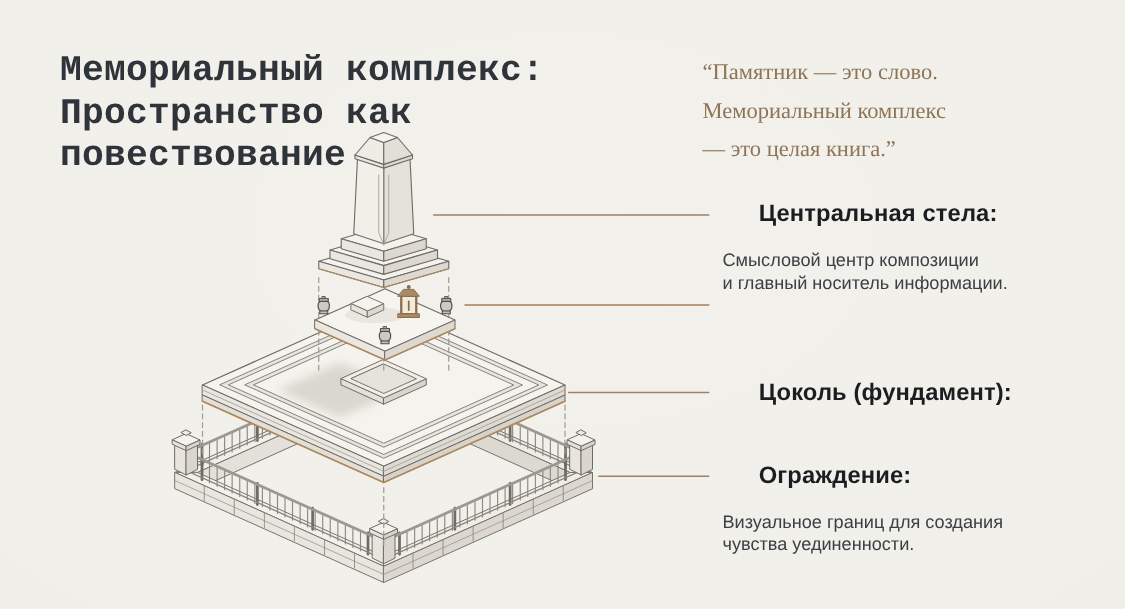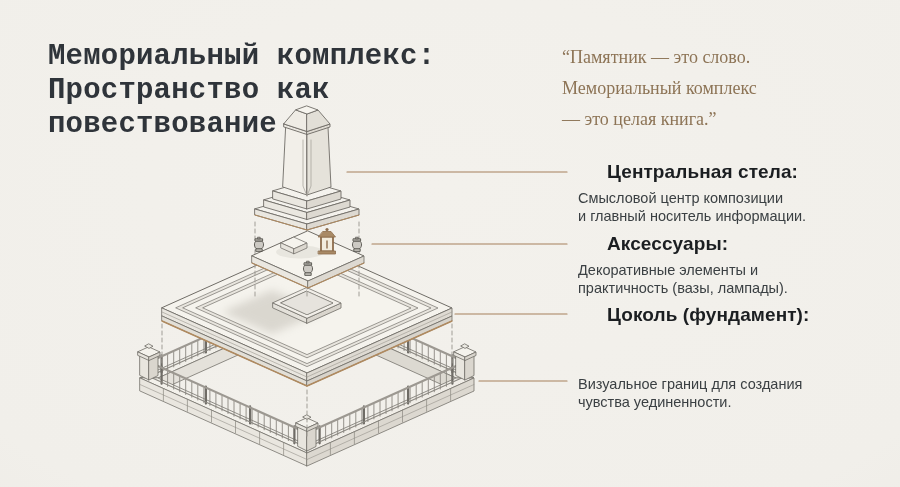--- a/index.html
+++ b/index.html
@@ -18,21 +18,21 @@
   .quote{
     position:absolute;left:562px;top:42px;width:330px;
     font-family:"Liberation Serif", serif;font-weight:400;
     font-size:18px;line-height:31px;color:#8d7456;white-space:pre-line;
   }
   .callout{position:absolute;left:578px;width:320px;}
   .callout .co-h{
     font-size:19px;font-weight:700;color:#1b1e21;letter-spacing:.1px;line-height:23px;margin-left:29px;
   }
   .callout .co-b{
-    margin-top:7px;font-size:14.5px;line-height:17.5px;color:#3b4043;white-space:pre-line;
+    margin-top:18px;font-size:14.5px;line-height:17.5px;color:#3b4043;white-space:pre-line;
   }
 </style>
 </head>
 <body>
 
 <div class="stage">
 
   <svg class="illu" width="900" height="487" viewBox="0 0 900 487">
     <defs>
       <filter id="soft" x="-60%" y="-60%" width="220%" height="220%">
@@ -205,26 +205,22 @@
 
   <div class="quote">“Памятник — это слово.
 Мемориальный комплекс
 — это целая книга.”</div>
 
   <div class="callout" style="top:160px">
     <div class="co-h">Центральная стела:</div>
     <div class="co-b">Смысловой центр композиции
 и главный носитель информации.</div>
   </div>
-  <div class="callout" style="top:232px">
-    <div class="co-h">Аксессуары:</div>
-    <div class="co-b">Декоративные элементы и
-практичность (вазы, лампады).</div>
-  </div>
   <div class="callout" style="top:303px">
     <div class="co-h">Цоколь (фундамент):</div>
   </div>
   <div class="callout" style="top:369px">
+    <div class="co-h">Ограждение:</div>
     <div class="co-b">Визуальное границ для создания
 чувства уединенности.</div>
   </div>
 
 </div>
 
 </body></html>

